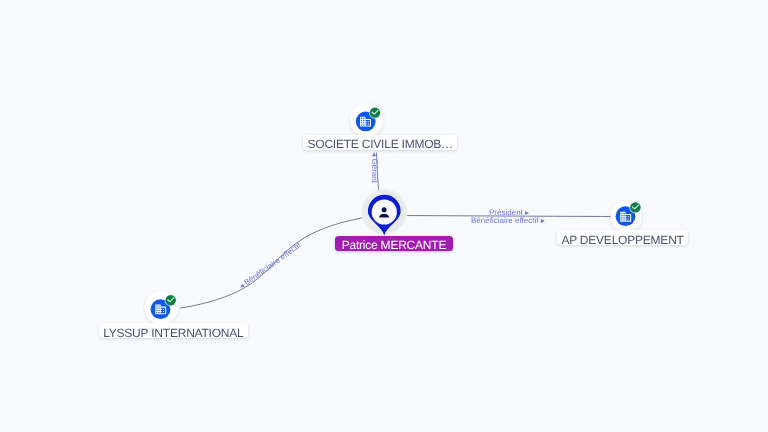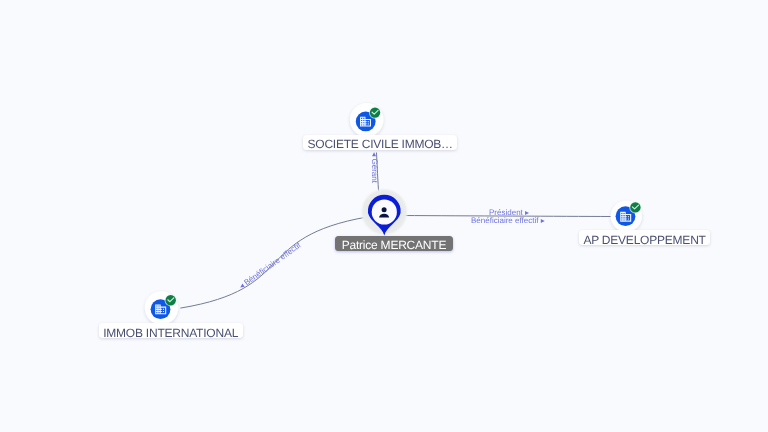--- a/index.html
+++ b/index.html
@@ -10,21 +10,21 @@
   svg#graph{position:absolute;left:0;top:0;}
   .edge{fill:none;stroke:#757a96;stroke-width:1;}
   .edgelabel{font-size:8px;filter:opacity(1);fill:#6f74dc;
              font-family:"Liberation Sans",sans-serif;
              -webkit-font-smoothing:antialiased;text-rendering:geometricPrecision;}
   .nodeLabel{position:absolute;background:#fff;border-radius:3.5px;filter:opacity(1);
      color:#4b5072;font-size:12px;white-space:nowrap;
      padding:3.8px 4.4px 0;height:15px;box-sizing:border-box;
      display:flex;align-items:center;justify-content:center;letter-spacing:-0.22px;
      box-shadow:0 1px 3px rgba(70,75,110,.2);}
-  .personLabel{background:#737373;color:#fff;padding:3.8px 6.4px 0;
+  .personLabel{background:#a21caf;color:#fff;padding:3.8px 6.4px 0;
      box-shadow:0 1px 3px rgba(11,30,214,.28);text-align:center;}
 </style>
 </head>
 <body>
 
 <div id="stage">
 <svg id="graph" width="768" height="432" viewBox="0 0 768 432">
   <defs>
     <filter id="softshadow" x="-60%" y="-60%" width="220%" height="220%">
       <feDropShadow dx="0" dy="1.2" stdDeviation="1.5" flood-color="#49506f" flood-opacity="0.2"></feDropShadow>
@@ -97,14 +97,14 @@
     <g fill="#0b1440">
       <circle cx="384.1" cy="209.7" r="2.5"></circle>
       <path d="M379,217.6 c0.4,-2.5 2.3,-3.9 5.1,-3.9 c2.8,0 4.7,1.4 5.1,3.9 Z"></path>
     </g>
   </g>
 </svg>
 </div>
 
 <div class="nodeLabel" style="left:303.1px;top:134.6px;">SOCIETE CIVILE IMMOB…</div>
 <div class="nodeLabel personLabel" style="left:335.3px;top:235.9px;">Patrice MERCANTE</div>
-<div class="nodeLabel" style="left:579px;top:230.4px;">AP DEVELOPPEMENT</div>
-<div class="nodeLabel" style="left:98.8px;top:323.1px;">IMMOB INTERNATIONAL</div>
+<div class="nodeLabel" style="left:557px;top:230.4px;">AP DEVELOPPEMENT</div>
+<div class="nodeLabel" style="left:98.8px;top:323.1px;">LYSSUP INTERNATIONAL</div>
 
 </body></html>

